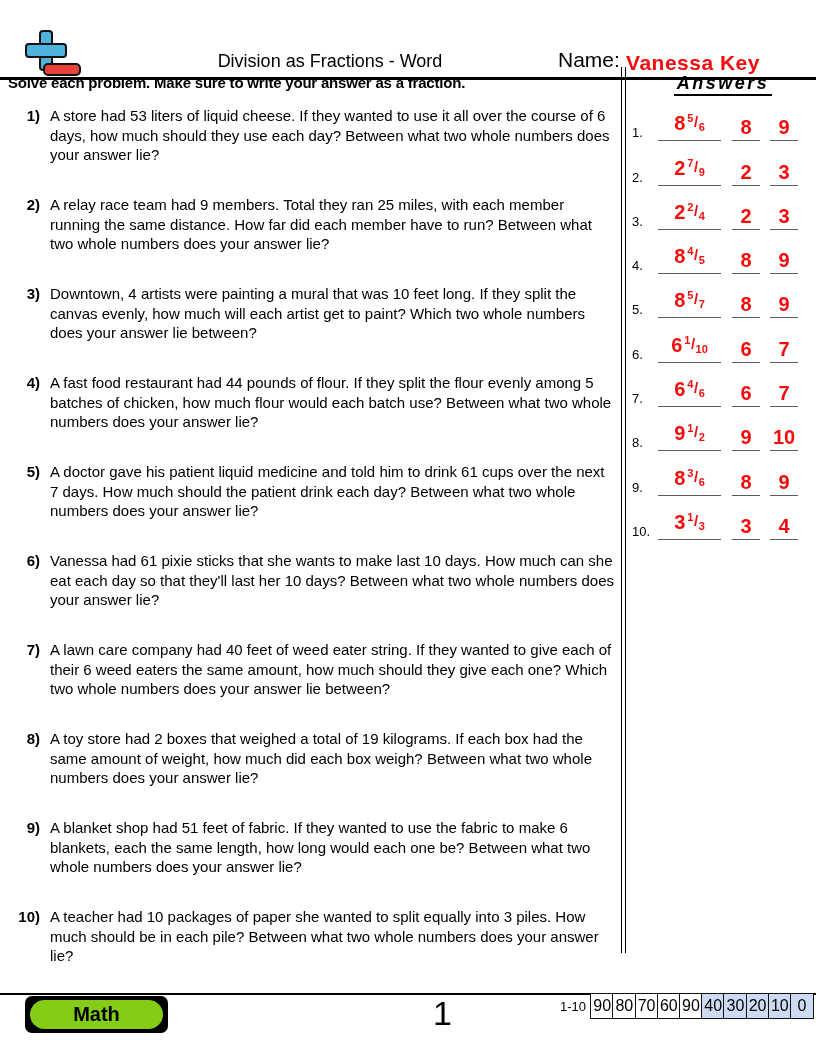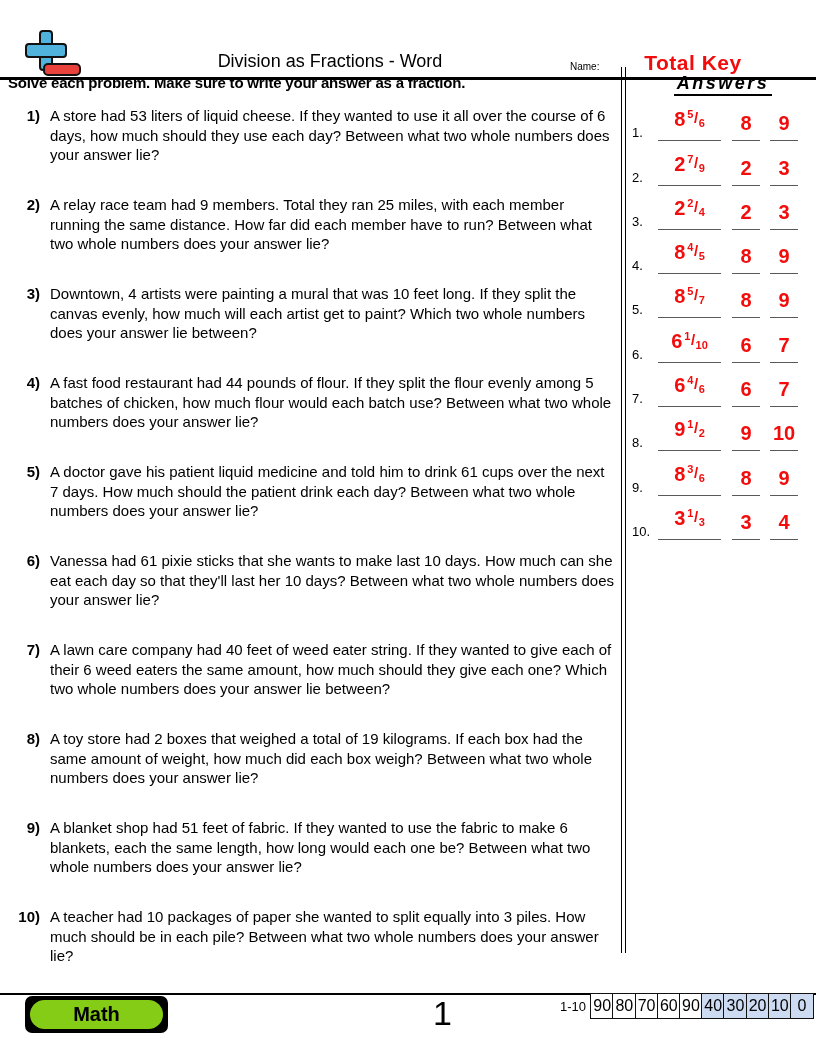--- a/index.html
+++ b/index.html
@@ -10,21 +10,21 @@
   }
   .page { position:absolute; inset:0; }
 
   
   .header { position:absolute; top:0; left:0; width:816px; height:80px; border-bottom:3px solid #000; }
   .logo { position:absolute; left:24px; bottom:1px; width:58px; height:46px; }
   .plus-v { position:absolute; left:15px; top:0;  width:14px; height:41px; background:var(--logo-blue); border:2.5px solid #111; border-radius:4px; }
   .plus-h { position:absolute; left:1px; top:13px; width:42px; height:15px; background:var(--logo-blue); border:2.5px solid #111; border-radius:4px; }
   .minus  { position:absolute; left:19px; top:33px; width:38px; height:13px; background:var(--logo-red); border:2.5px solid #111; border-radius:5px; }
   .title { position:absolute; left:160px; bottom:5px; width:340px; text-align:center; font-size:18px; }
-  .name-label { position:absolute; left:558px; bottom:5px; font-size:10px;margin-left:12px; }
+  .name-label { position:absolute; left:558px; bottom:5px; font-size:21px; }
   .answer-key { position:absolute; left:618px; bottom:2px; width:150px; text-align:center;
                 color:var(--red); font-weight:bold; font-size:21px; letter-spacing:0.5px; }
 
   
   .main { position:absolute; top:67px; left:0; width:816px; height:886px; display:flex; }
   .problems-col { width:622px; flex:none; border-right:1.5px solid #000; padding:5px 3px 0 8px; }
   .answers-col  { flex:1; border-left:1.5px solid #000; margin-left:3px; padding:0 0 0 4px; }
 
   .instructions { font-weight:bold; font-size:15px; letter-spacing:-0.2px; margin:2px 0 15px 0; }
 
@@ -32,21 +32,21 @@
   .pnum { flex:none; width:42px; text-align:right; padding-right:10px; font-weight:bold; }
   .ptext { flex:1; padding-right:2px; }
 
   .answers-head-wrap { text-align:center; padding-top:6px; height:30px;font-style:italic; }
   .answers-head { font-size:18px; font-weight:bold; letter-spacing:2.5px;
                   border-bottom:2px solid #000; padding:0 3px 1px 3px; }
 
   .arow { height:44.3px; display:flex; align-items:flex-end; padding-left:2px; }
   .anum { flex:none; width:26px; font-size:13px; padding-bottom:1px; }
   .acell { border-bottom:1.3px solid #5a5a5a; text-align:center; color:var(--red);
-           font-weight:bold; font-size:20px; line-height:30px; padding-bottom:2px; }
+           font-weight:bold; font-size:20px; line-height:21px; padding-bottom:2px; }
   .acell.frac  { width:63px; margin-right:11px; white-space:nowrap; }
   .acell.small { width:28px; margin-right:10px; }
   .sup   { font-size:11px; vertical-align:8px;  margin-left:2px; }
   .slash { font-size:15px; vertical-align:3px;  margin:0 0.5px; }
   .sub   { font-size:11px; vertical-align:-1px; }
 
   
   .footer-rule { position:absolute; top:993px; left:0; width:816px; height:2px; background:#000; }
   .math-badge { position:absolute; left:25px; top:996px; width:143px; height:37px; background:#000; border-radius:7px; }
   .math-pill  { position:absolute; left:5px; top:4px; right:5px; bottom:4px; background:#84cc16;
@@ -69,21 +69,21 @@
 <div class="page">
 
   <div class="header">
     <div class="logo">
       <div class="plus-v"></div>
       <div class="plus-h"></div>
       <div class="minus"></div>
     </div>
     <div class="title">Division as Fractions - Word</div>
     <div class="name-label">Name:</div>
-    <div class="answer-key">Total Key</div>
+    <div class="answer-key">Vanessa Key</div>
   </div>
 
   <div class="main">
     <div class="problems-col">
       <div class="instructions">Solve each problem. Make sure to write your answer as a fraction.</div>
       <div>
           <div class="problem">
     <span class="pnum">1)</span>
     <span class="ptext">A store had 53 liters of liquid cheese. If they wanted to use it all over the course of 6 days, how much should they use each day? Between what two whole numbers does your answer lie?</span>
   </div>

